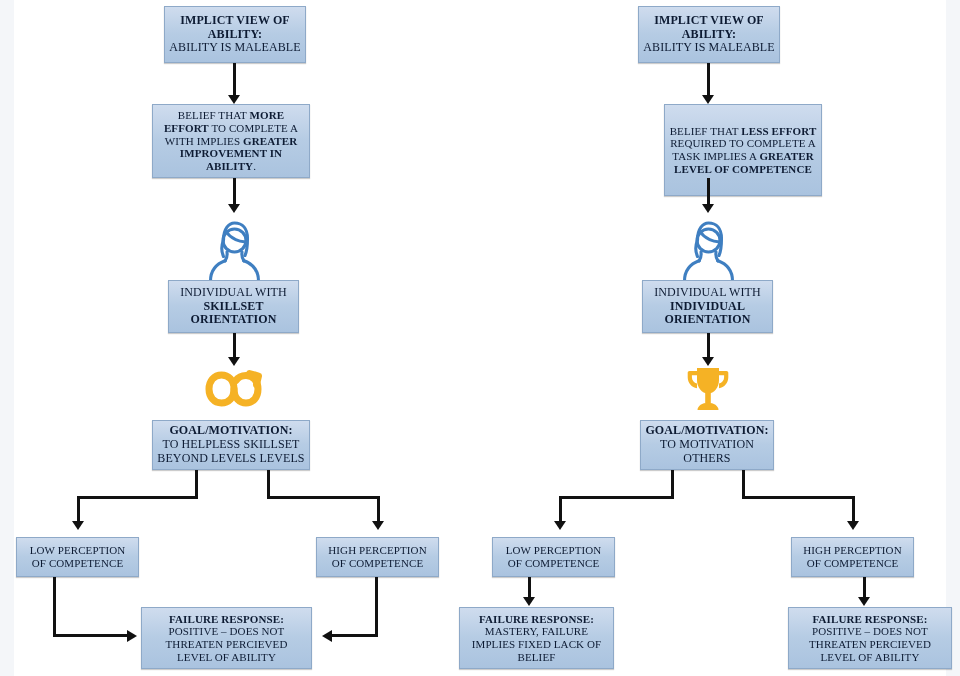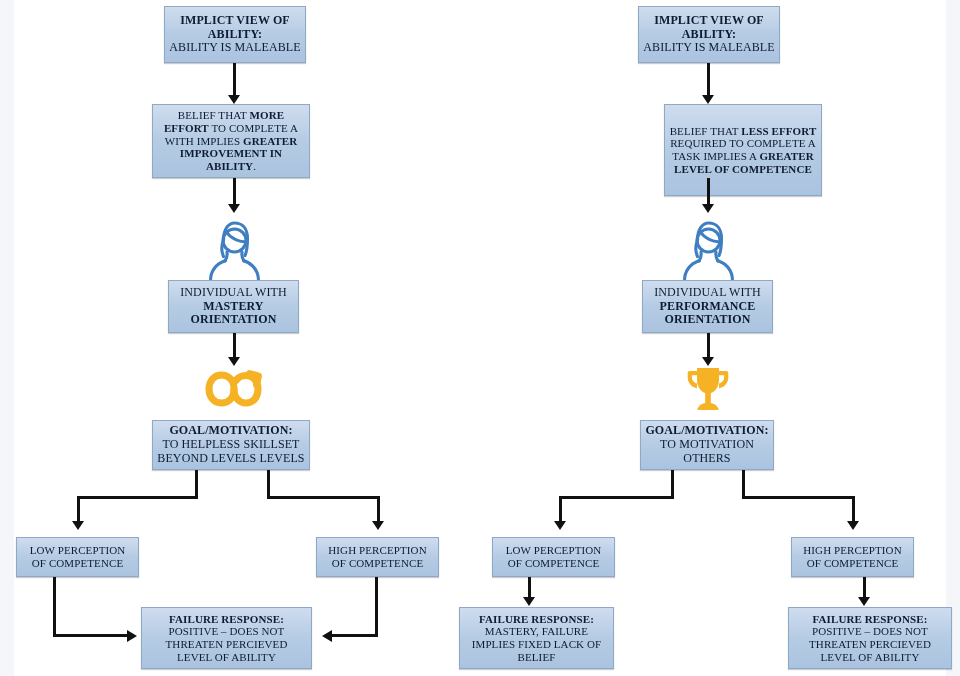--- a/index.html
+++ b/index.html
@@ -97,21 +97,21 @@
       <path d="M31 38 C31.5 42 30.5 45 29 47"></path>
       <path d="M46 38 C45.5 42 46.5 45 48 47"></path>
       <path d="M29.5 46.5 C20 50 14.5 57 14.5 67"></path>
       <path d="M47.5 46.5 C57 50 62.5 57 62.5 67"></path>
     </svg>
   </div>
 
   <div class="box fs115" style="left:168px;top:280px;width:131px;height:53px;">
     <div class="txt">
       <span>INDIVIDUAL WITH</span><br>
-      <b>MASTERY</b><br>
+      <b>SKILLSET</b><br>
       <b>ORIENTATION</b>
     </div>
   </div>
   <div class="ln vl" style="left:233px;top:333px;height:28px;"></div>
   <div class="arrow-d" style="left:228px;top:357px;"></div>
 
   <div class="icon" style="left:196px;top:369px;width:74px;height:40px;">
     <svg width="74" height="40" viewBox="0 0 74 40" fill="none" stroke="#f5b225" stroke-width="7" stroke-linecap="round" stroke-linejoin="round">
       <path d="M38 20 C38 11 32.5 6 25.5 6 C18 6 13 12 13 20 C13 28 18 34 25.5 34 C32.5 34 38 29 38 20 Z"></path>
       <path d="M38 20 C38 29 43.5 34 50 34 C57.5 34 62 28 62 20 C62 12.5 57.5 6.5 50 6.5 C45.5 6.5 42 8.5 40 11.5"></path>
@@ -193,21 +193,21 @@
       <path d="M31 38 C31.5 42 30.5 45 29 47"></path>
       <path d="M46 38 C45.5 42 46.5 45 48 47"></path>
       <path d="M29.5 46.5 C20 50 14.5 57 14.5 67"></path>
       <path d="M47.5 46.5 C57 50 62.5 57 62.5 67"></path>
     </svg>
   </div>
 
   <div class="box fs115" style="left:642px;top:280px;width:131px;height:53px;">
     <div class="txt">
       <span>INDIVIDUAL WITH</span><br>
-      <b>PERFORMANCE</b><br>
+      <b>INDIVIDUAL</b><br>
       <b>ORIENTATION</b>
     </div>
   </div>
   <div class="ln vl" style="left:707px;top:333px;height:28px;"></div>
   <div class="arrow-d" style="left:702px;top:357px;"></div>
 
   <div class="icon" style="left:683px;top:366px;width:50px;height:48px;">
     <svg width="50" height="48" viewBox="0 0 50 48" fill="#f5b225">
       <path d="M14 2 h22 v12 c0 7.5 -4.8 13.5 -11 13.5 S14 21.5 14 14 Z"></path>
       <path d="M14 5 H6.5 c-1 0 -1.8 .8 -1.8 1.8 v4.4 c0 5.6 4 10.2 9.3 11 v-4.6 c-3 -.8 -5.1 -3.4 -5.1 -6.4 V9.2 H14 Z"></path>

